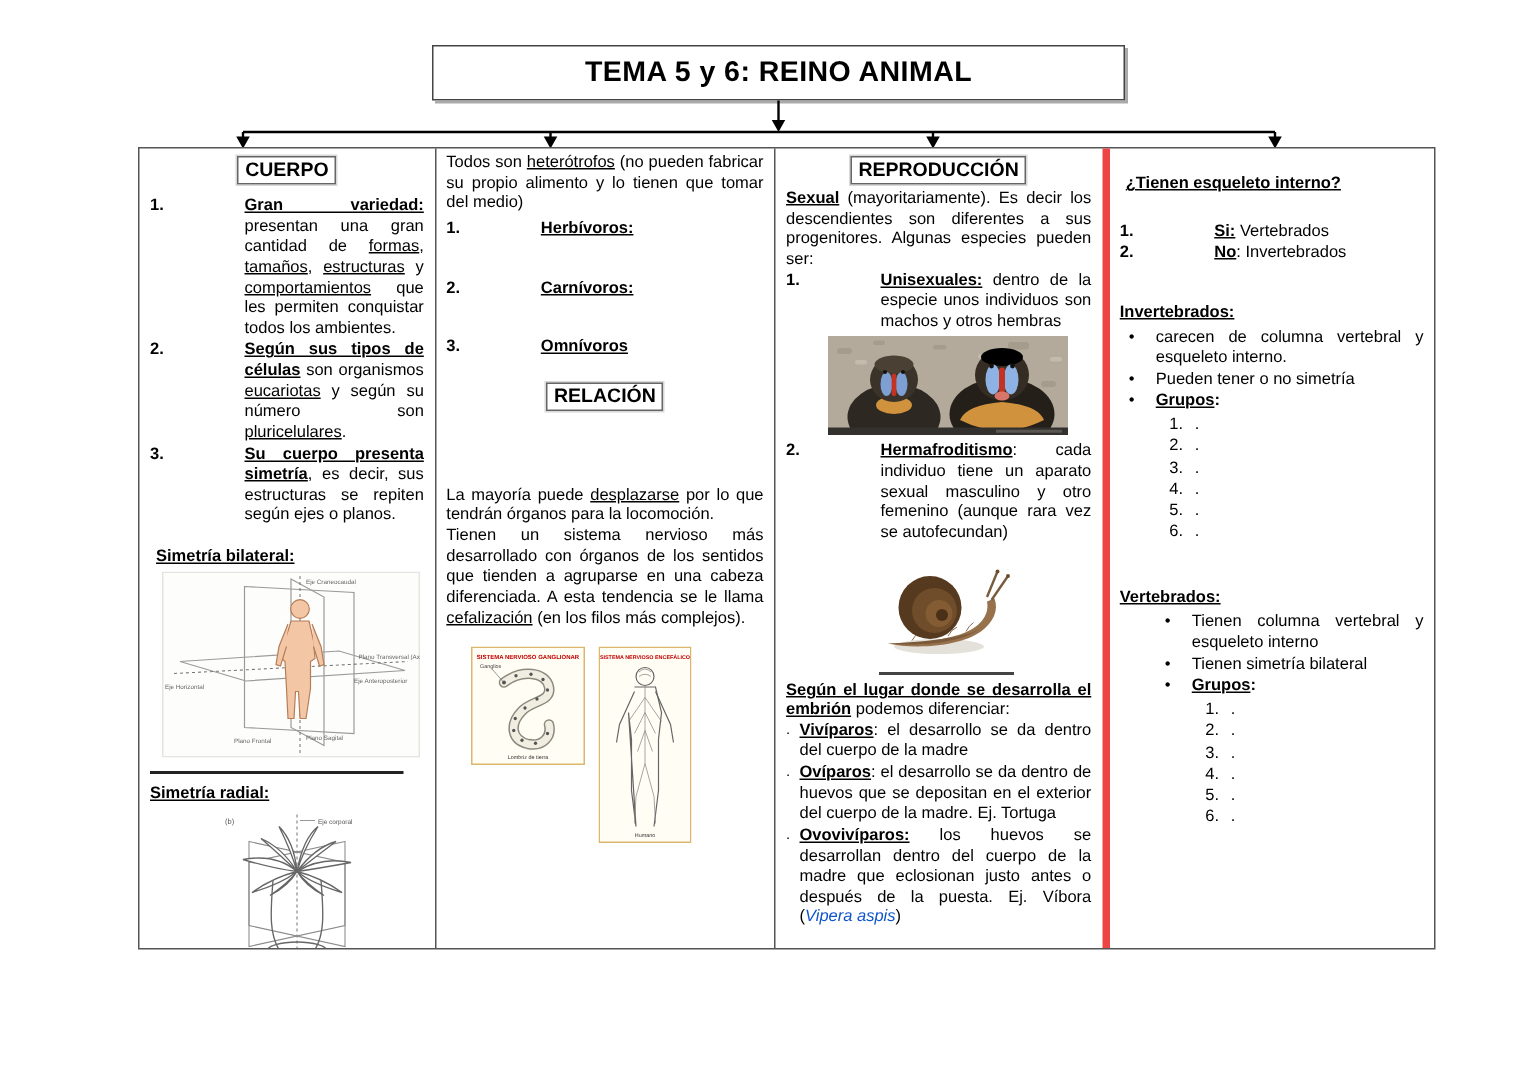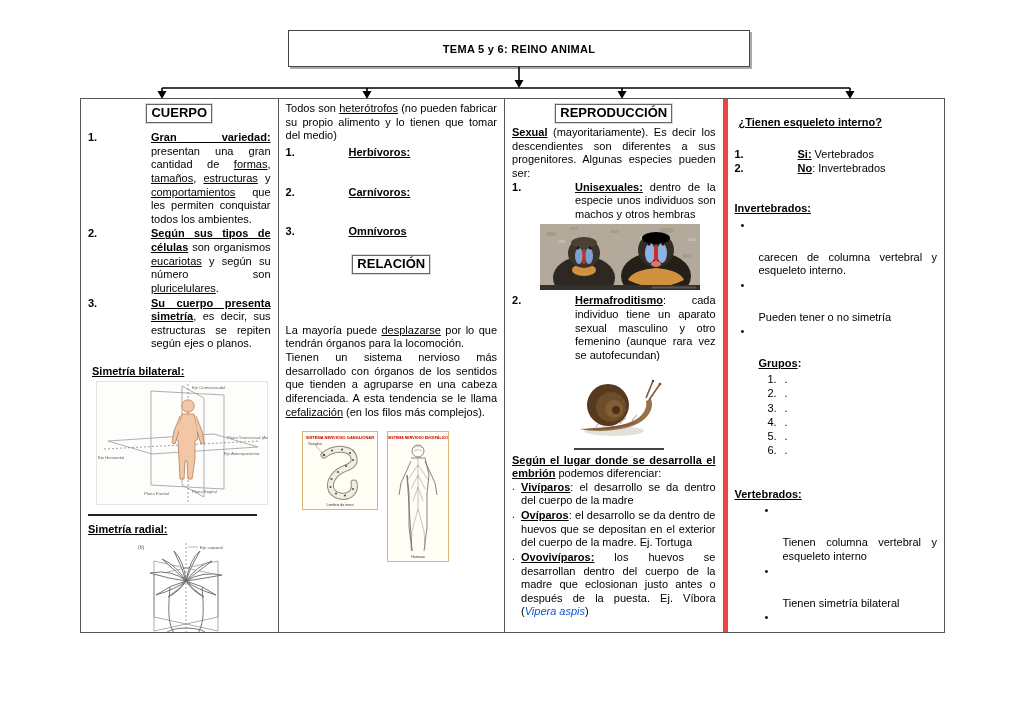--- a/index.html
+++ b/index.html
@@ -1,22 +1,22 @@
 <!DOCTYPE html>
 <html><head>
 <meta charset="utf-8">
 <style>
   html,body{margin:0;padding:0;background:#fff;}
   .page{position:relative;width:1024px;height:725px;background:#ffffff;overflow:hidden;
         font-family:"Liberation Sans","DejaVu Sans",sans-serif;color:#000;}
   .title-box{position:absolute;left:288px;top:30px;width:462px;height:37px;box-sizing:border-box;
         border:1px solid #444;box-shadow:2px 2px 0 #aaa;display:flex;align-items:center;justify-content:center;
-        font-weight:bold;font-size:11px;letter-spacing:.3px;text-align:right;}
+        font-weight:bold;font-size:19px;letter-spacing:.3px;text-align:right;}
   .connectors{position:absolute;left:0;top:58px;}
-  .grid{position:absolute;left:80px;top:98px;width:865px;height:535px;box-sizing:border-box;
+  .grid{position:absolute;left:92px;top:98px;width:865px;height:535px;box-sizing:border-box;
         border:1px solid #555;display:flex;background:#fff;}
   .col{box-sizing:border-box;padding:3px 7px 0 7px;font-size:11px;line-height:1.24;overflow:hidden;}
   .col1{width:198px;border-right:1px solid #555;}
   .col2{width:227px;border-right:1px solid #555;}
   .col3{width:223px;border-right:5px solid #ef4444;}
   .col4{width:217px;}
   .hwrap{text-align:center;margin:2px 0 8px 0;}
   .hbox{display:inline-block;border:1px solid #666;box-shadow:0 0 0 1px #d8d8d8;padding:0 4px 1px 4px;
         font-weight:bold;font-size:13px;}
   .u{text-decoration:underline;}
@@ -25,21 +25,21 @@
   .just{text-align:justify;}
   .li{display:flex;margin-bottom:1px;}
   .li .n{flex:none;width:15px;font-weight:bold;}
   .li .c{flex:1;text-align:justify;margin-left:48px;}
   .nitem{margin-bottom:26px;}
   .sub{display:flex;margin-bottom:1px;}
   .sub .m{flex:none;width:9px;font-size:10px;}
   .sub .c{flex:1;text-align:justify;}
   .bul{display:flex;margin-bottom:1px;}
   .bul .bm{flex:none;width:24px;padding-left:6px;box-sizing:border-box;}
-  .bul .c{flex:1;text-align:justify;margin-top:32px;}
+  .bul .c{flex:1;text-align:justify;}
   .deep{margin-left:24px;}
   .grupos{margin-left:33px;}
   .gr{display:flex;line-height:1.3;}
   .gr .gn{flex:none;width:17px;}
   .gr .gv{flex:1;}
   .seclabel{font-weight:bold;text-decoration:underline;}
   .hr1{border:none;border-top:2px solid #222;margin:9px 14px 7px 0;}
   .hr3{border:none;border-top:2px solid #444;width:90px;margin:9px 0 4px 62px;}
   .linkish{font-style:italic;}
   svg{display:block;}

